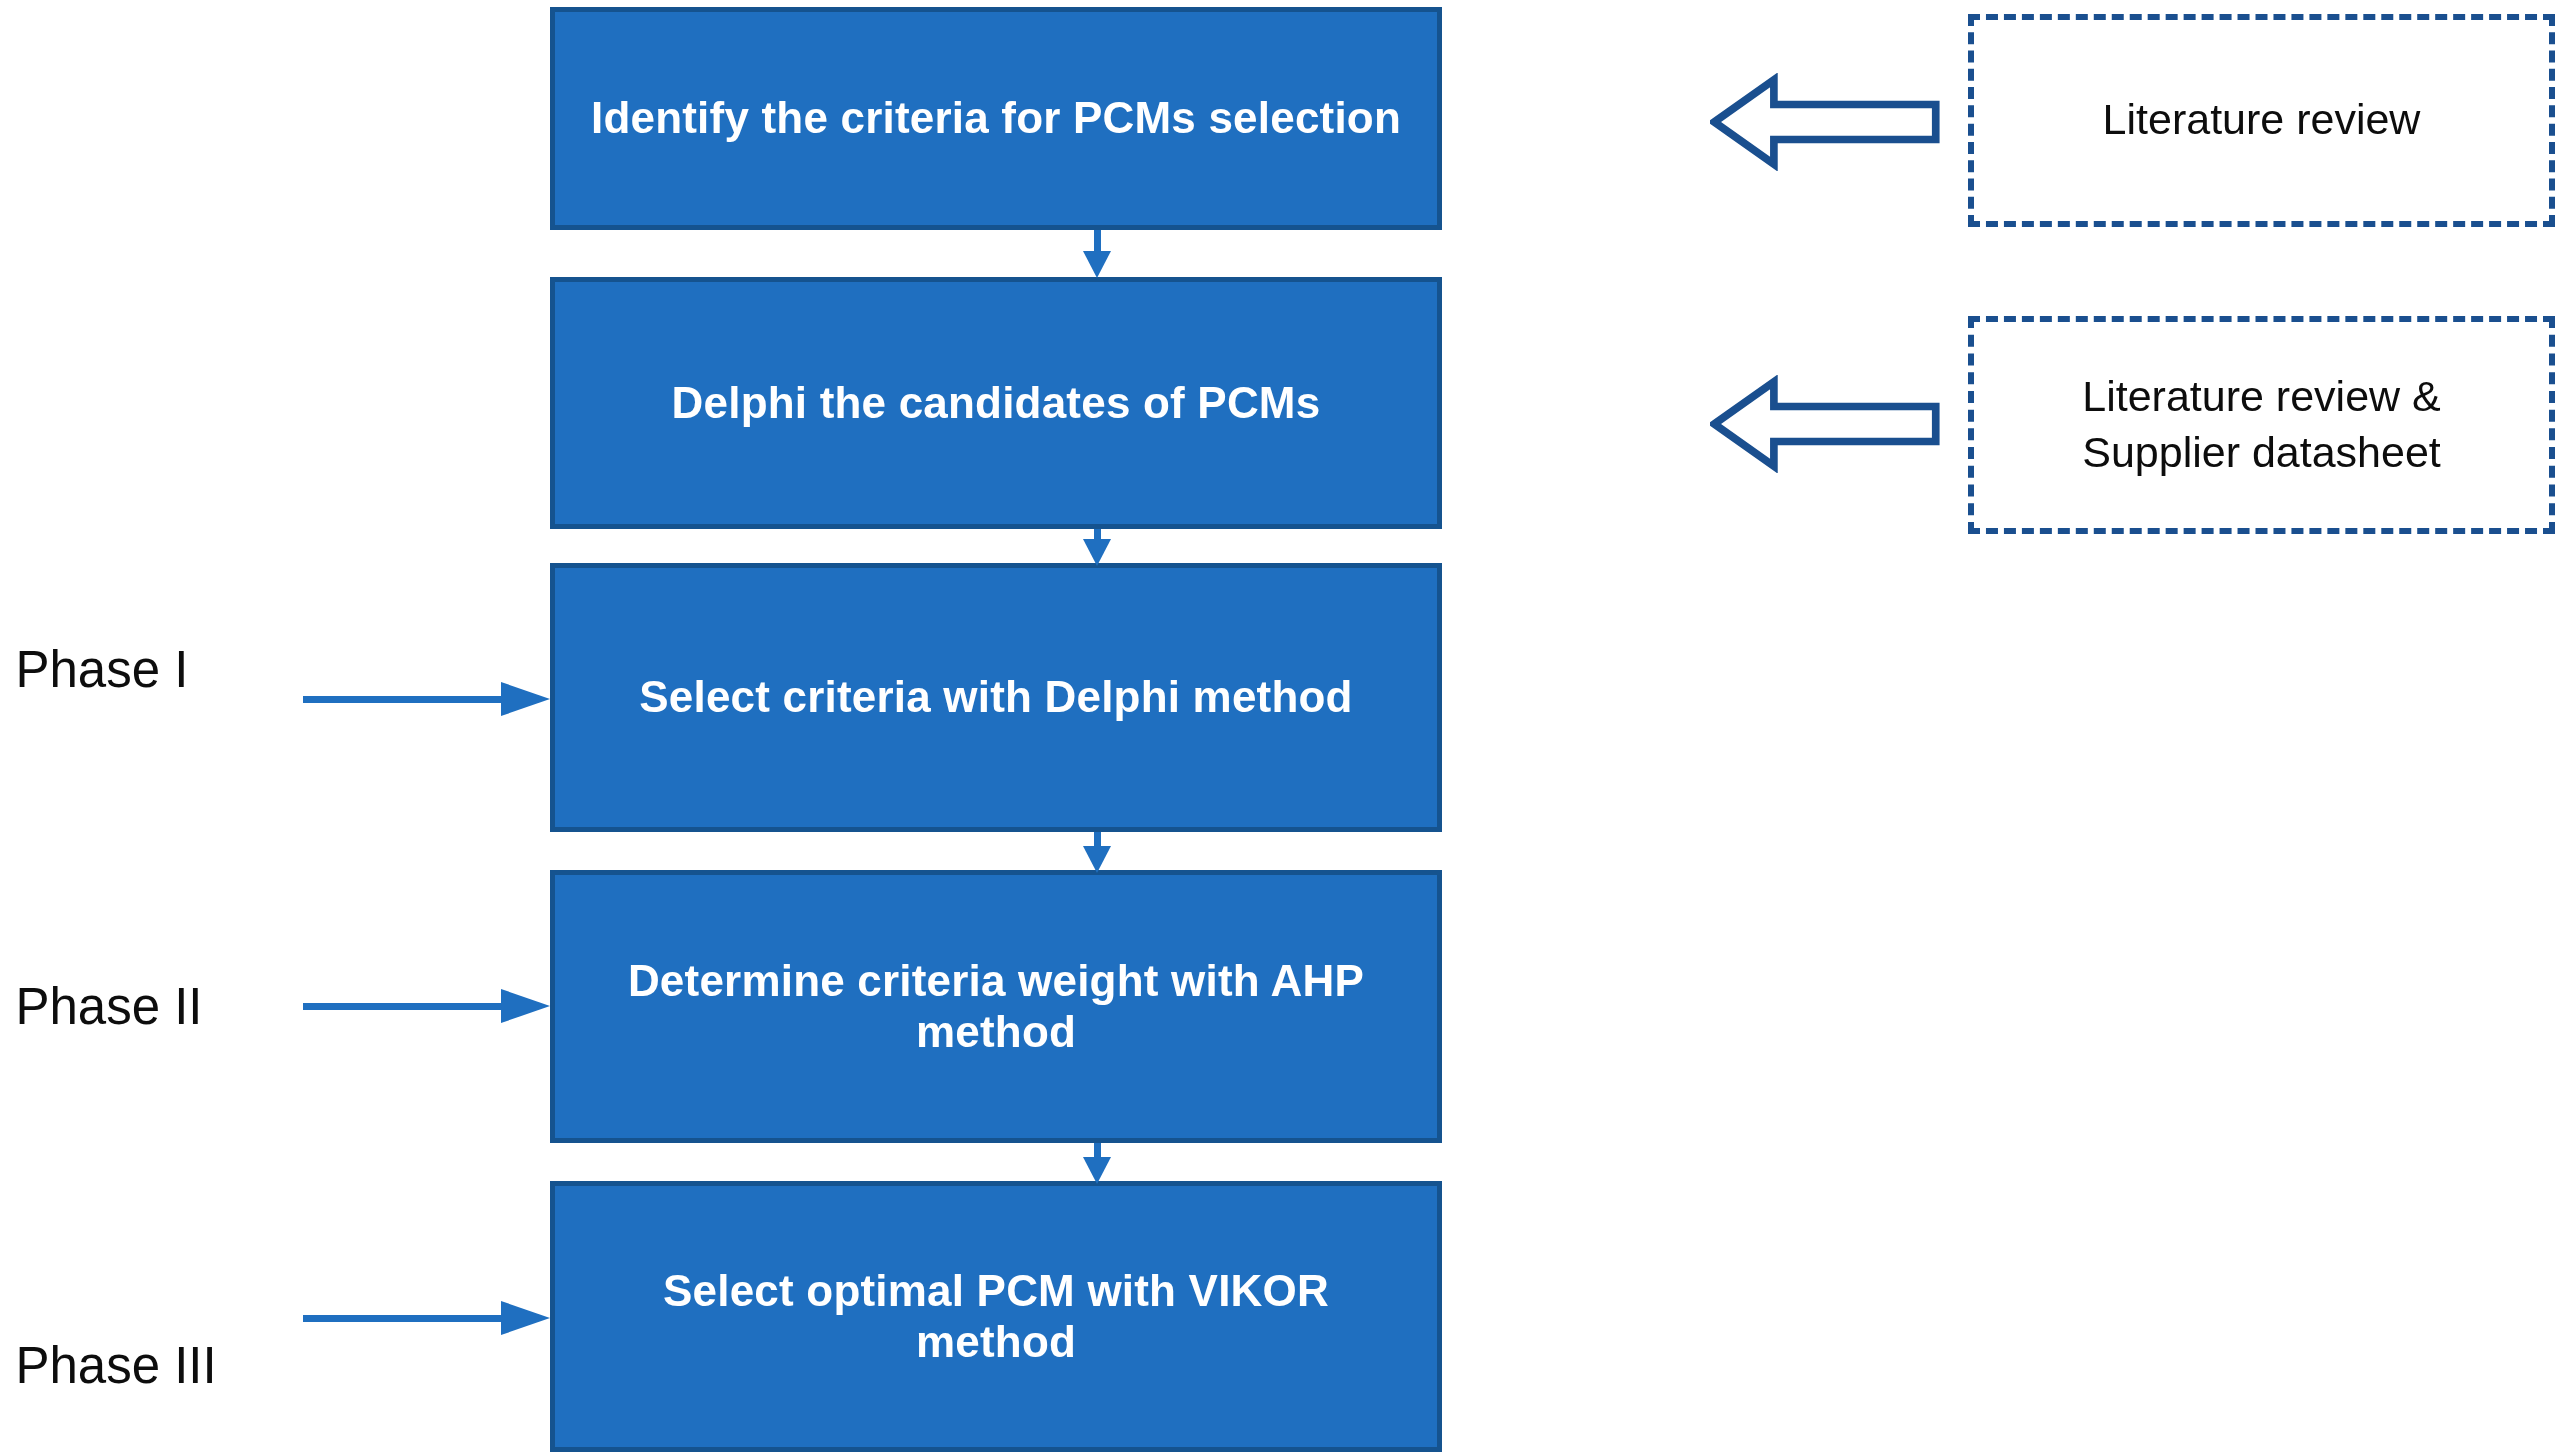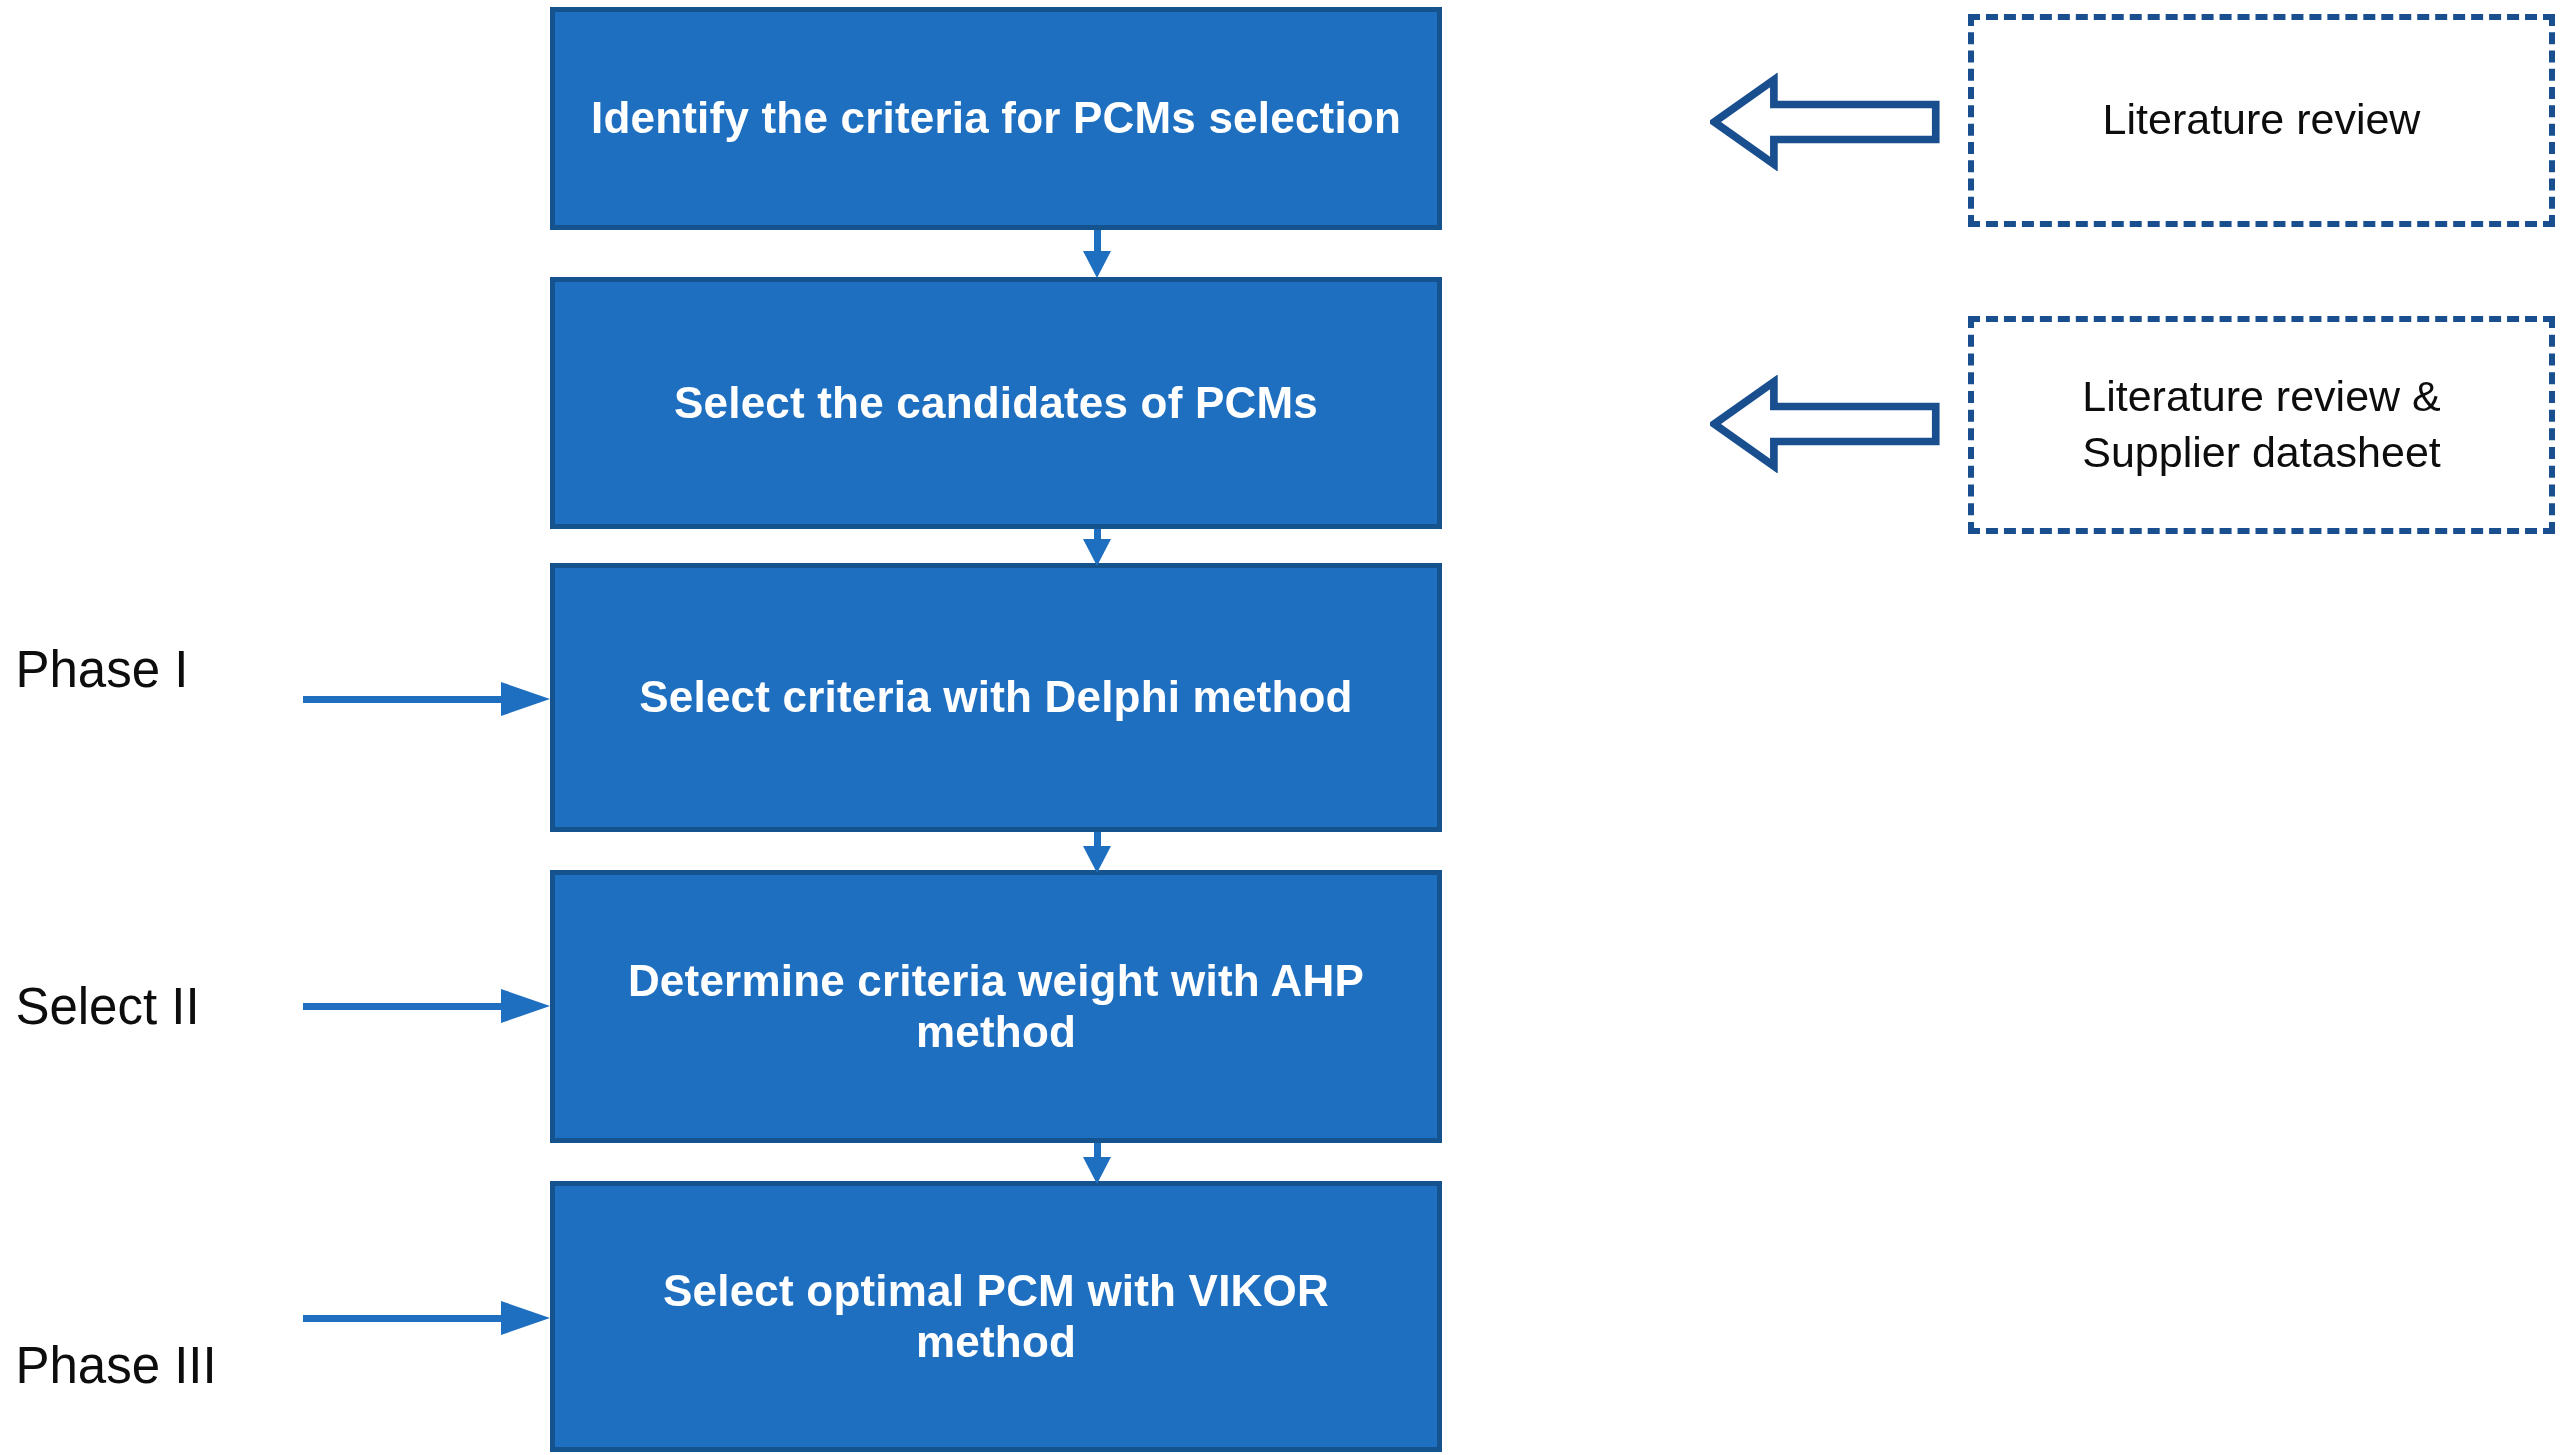--- a/index.html
+++ b/index.html
@@ -164,21 +164,21 @@
 </head>
 <body>
 
 <div id="canvas">
 
   <div class="proc-box box-1">
     <span class="proc-label">Identify the criteria for PCMs selection</span>
   </div>
 
   <div class="proc-box box-2">
-    <span class="proc-label">Select the candidates of PCMs</span>
+    <span class="proc-label">Delphi the candidates of PCMs</span>
   </div>
 
   <div class="proc-box box-3">
     <span class="proc-label">Select criteria with Delphi method</span>
   </div>
 
   <div class="proc-box box-4">
     <span class="proc-label">Determine criteria weight with AHP method</span>
   </div>
 
@@ -202,21 +202,21 @@
     <div class="shaft"></div>
     <div class="head"></div>
   </div>
 
   <div class="phase-label phase-1">Phase I</div>
   <div class="phase-arrow pa-1">
     <div class="pa-shaft"></div>
     <div class="pa-head"></div>
   </div>
 
-  <div class="phase-label phase-2">Select II</div>
+  <div class="phase-label phase-2">Phase II</div>
   <div class="phase-arrow pa-2">
     <div class="pa-shaft"></div>
     <div class="pa-head"></div>
   </div>
 
   <div class="phase-label phase-3">Phase III</div>
   <div class="phase-arrow pa-3">
     <div class="pa-shaft"></div>
     <div class="pa-head"></div>
   </div>

